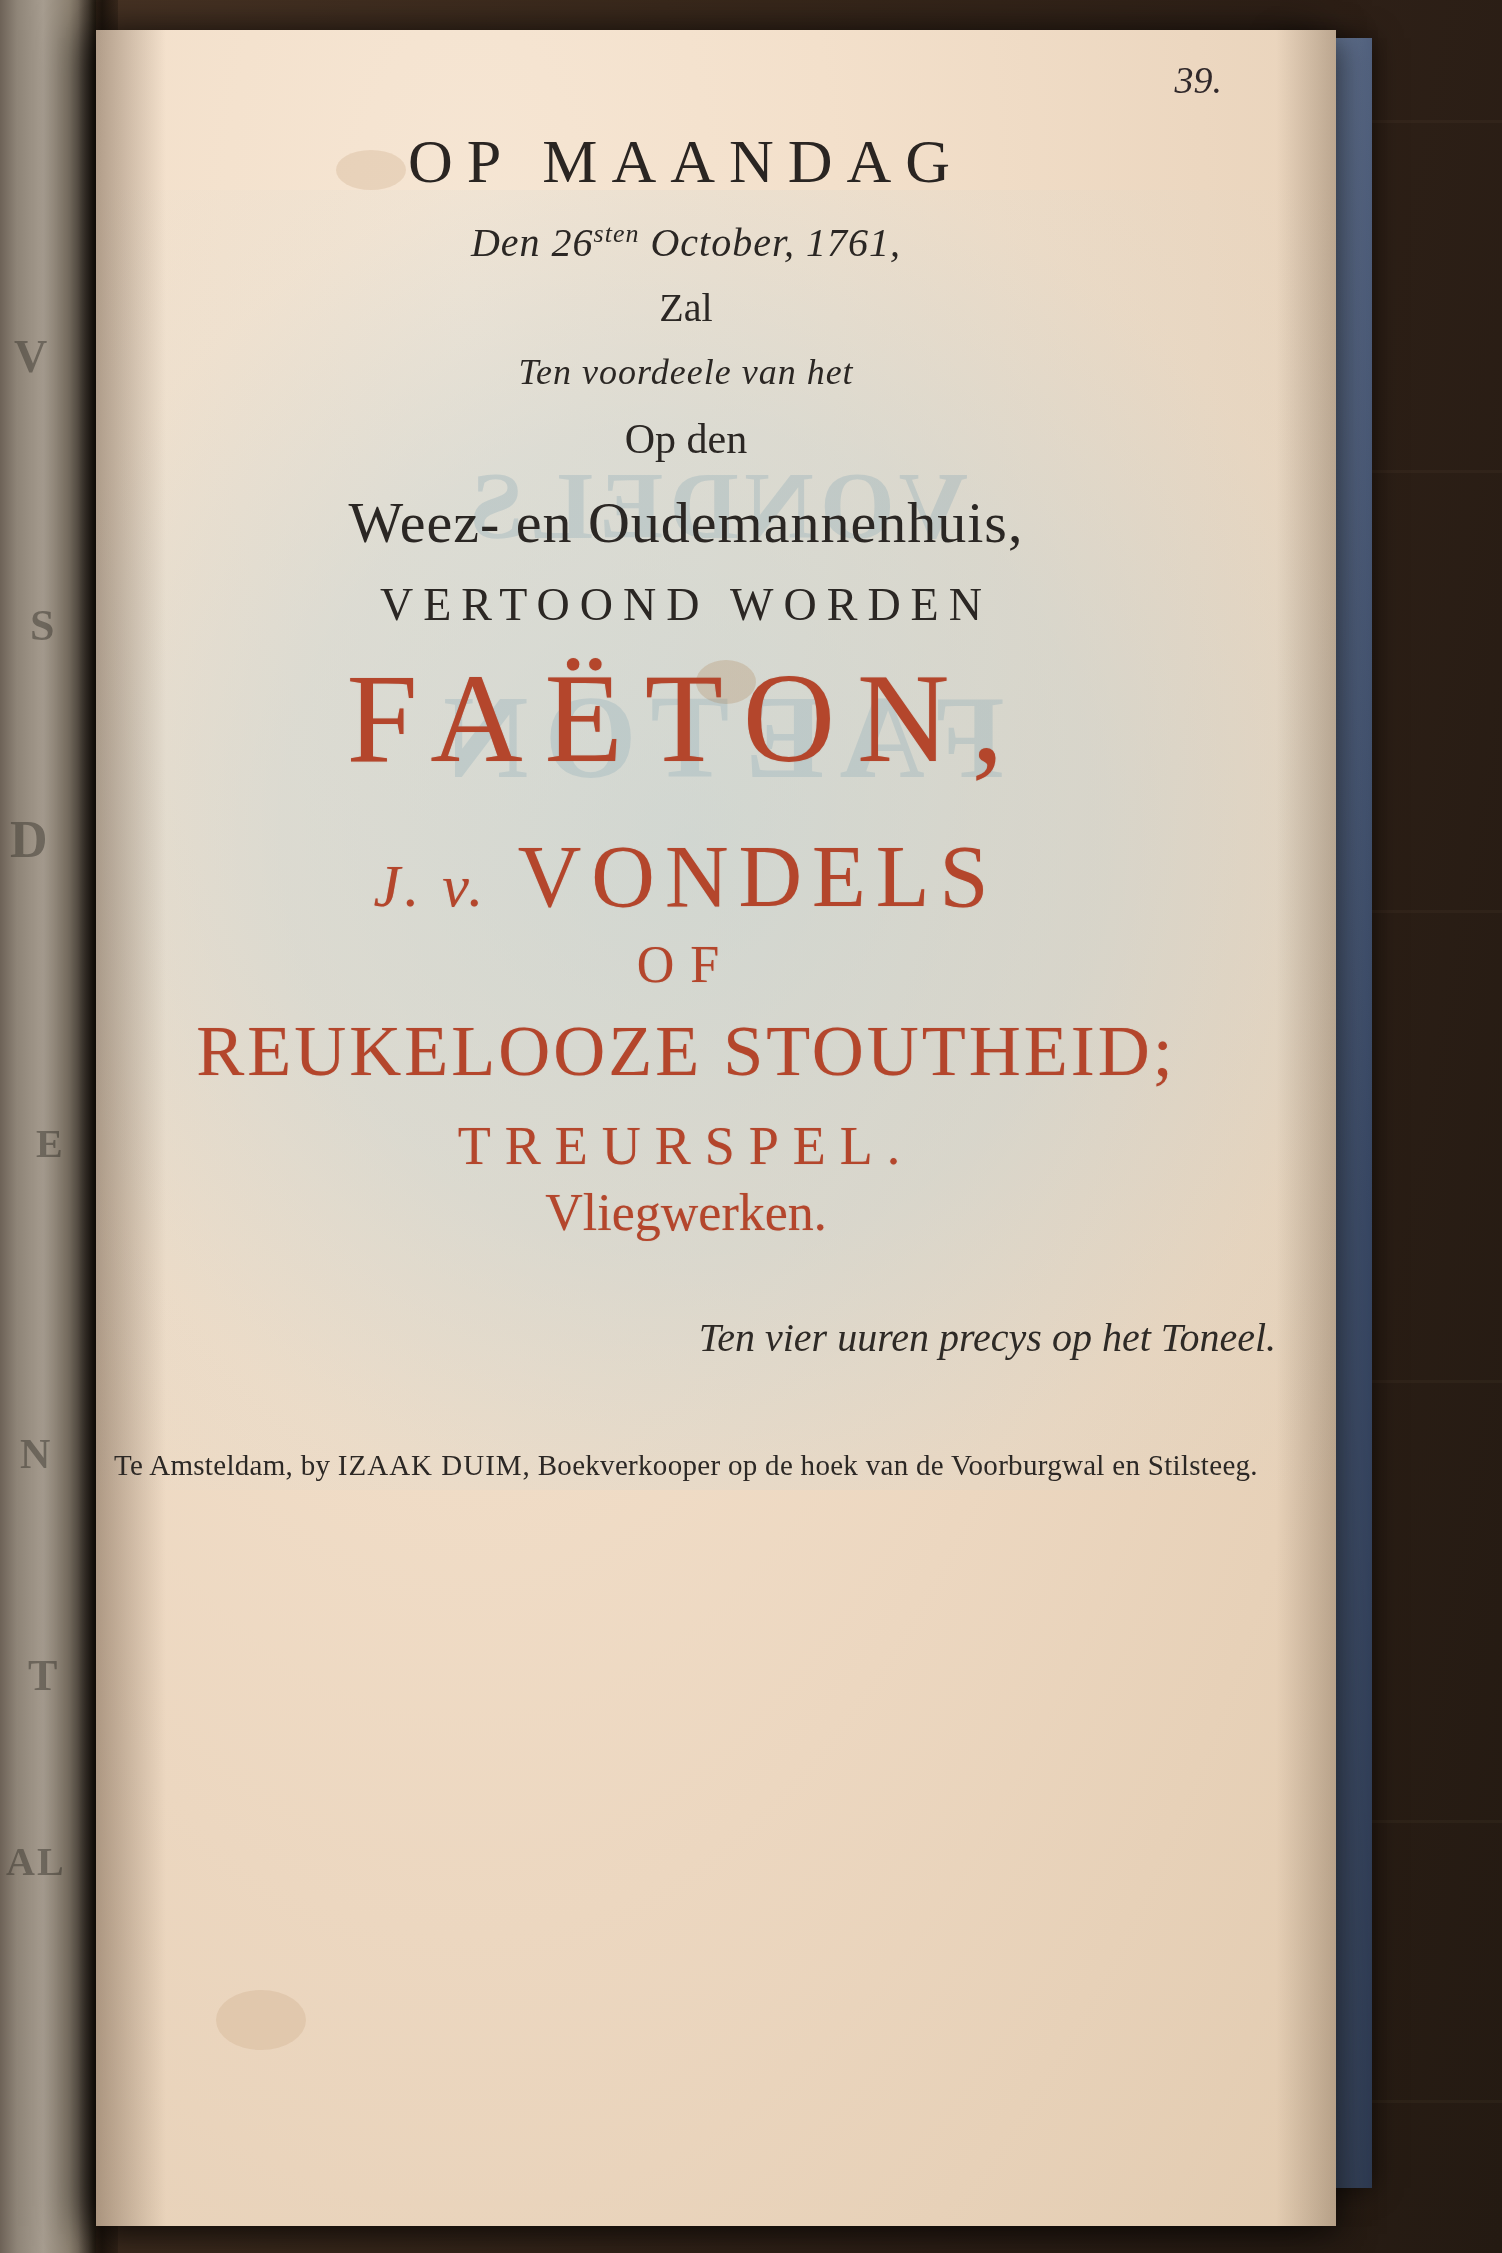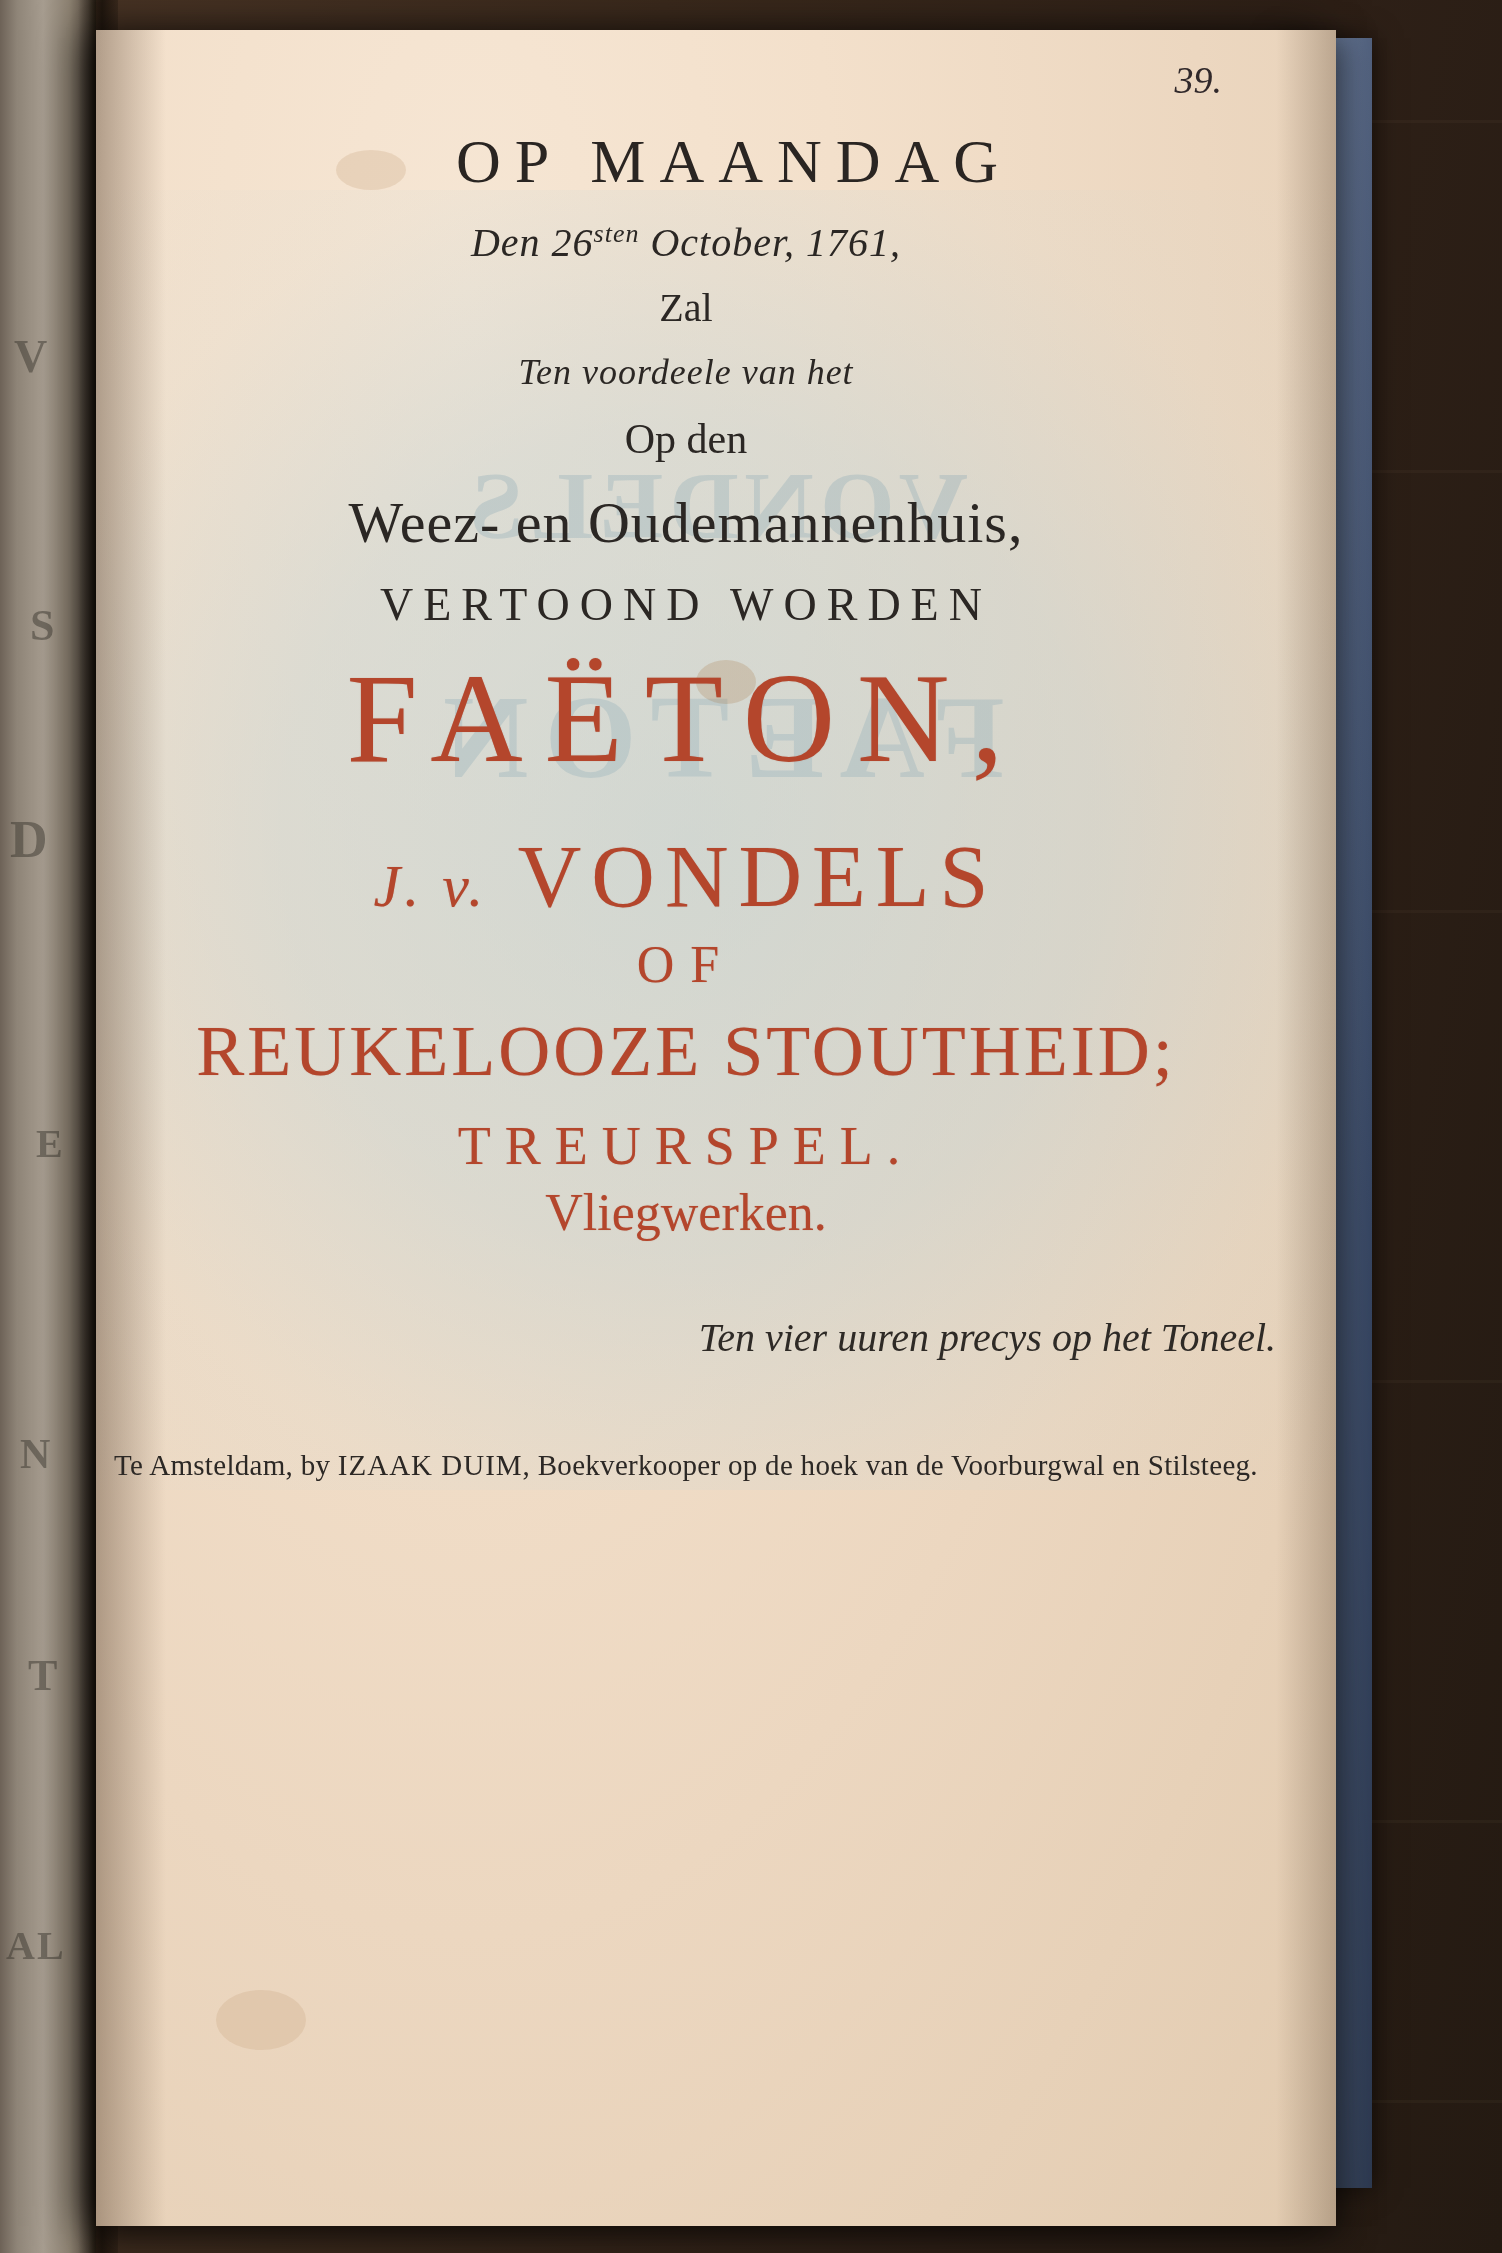--- a/index.html
+++ b/index.html
@@ -149,21 +149,20 @@
     text-align: center;
     color: #2b2724;
   }
 
   .l-op-maandag {
     margin-top: 96px;
     font-size: 62px;
     letter-spacing: 14px;
     font-family: "Liberation Serif", serif;
     color: #2a2522;
-    padding-left: 48px;
   }
   .l-date {
     margin-top: 22px;
     font-size: 40px;
     font-style: italic;
     letter-spacing: 1px;
   }
   .l-date sup {
     font-size: 26px;
     font-style: italic;
@@ -271,21 +270,21 @@
   <div class="wood-streak" style="top:1820px"></div>
   <div class="wood-streak" style="top:2100px"></div>
 
   <div class="left-page">
     <span class="ghost" style="top:330px; left:14px; font-size:46px;">V</span>
     <span class="ghost" style="top:600px; left:30px; font-size:44px;">S</span>
     <span class="ghost" style="top:810px; left:10px; font-size:52px;">D</span>
     <span class="ghost" style="top:1120px; left:36px; font-size:40px;">E</span>
     <span class="ghost" style="top:1430px; left:20px; font-size:42px;">N</span>
     <span class="ghost" style="top:1650px; left:28px; font-size:44px;">T</span>
-    <span class="ghost" style="top:1922px; left:6px; font-size:40px;">AL</span>
+    <span class="ghost" style="top:1838px; left:6px; font-size:40px;">AL</span>
   </div>
   <div class="left-page-shadow"></div>
 
   <div class="binding-board"></div>
 
   <div class="leaf">
 
     <div class="bleed" style="top:420px; font-size:96px;">VONDELS</div>
     <div class="bleed" style="top:640px; font-size:118px; letter-spacing:16px;">FAETON</div>
 

